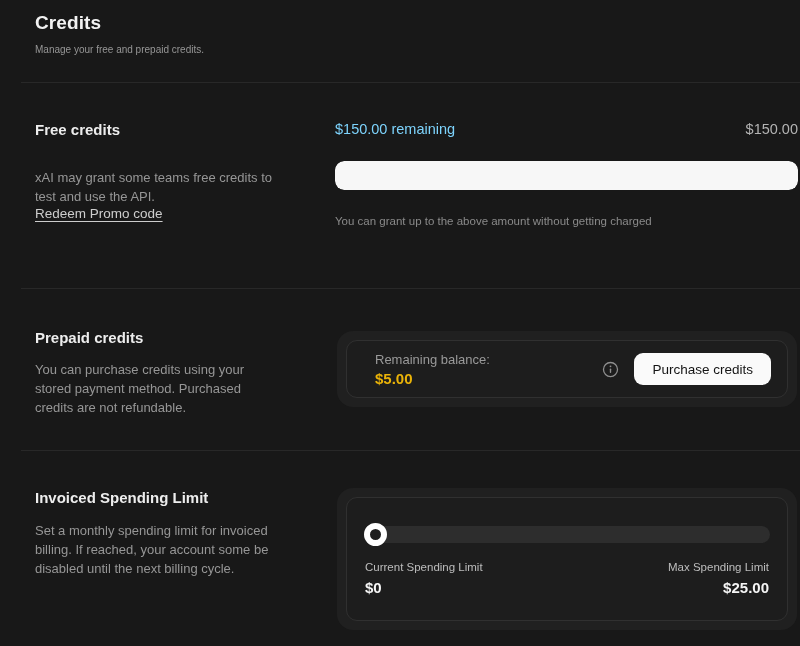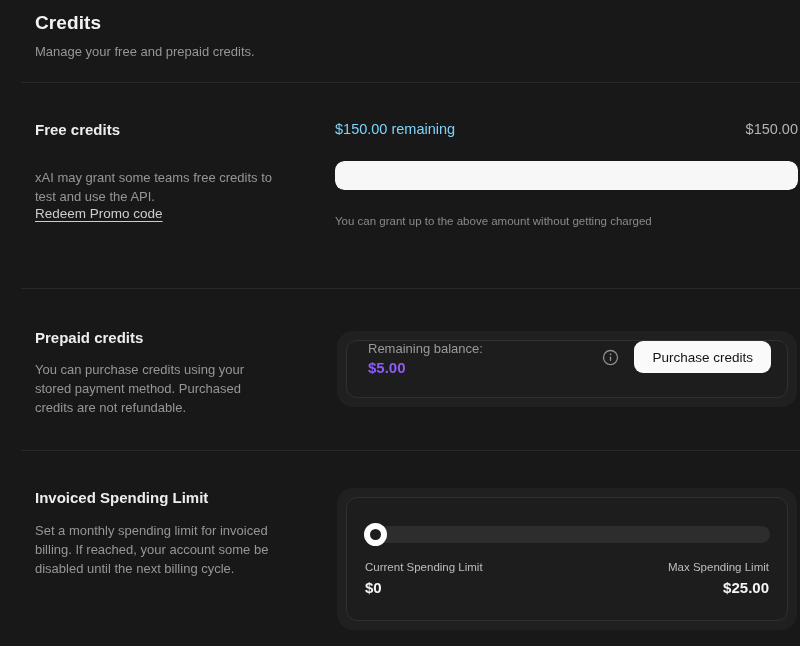--- a/index.html
+++ b/index.html
@@ -8,21 +8,21 @@
     position: relative;
     background: #181818;
     font-family: "Liberation Sans", "DejaVu Sans", sans-serif;
     overflow: hidden;
     -webkit-font-smoothing: antialiased;
   }
   .abs { position: absolute; }
 
   
   .page-title { left: 35px; top: 12px; font-size: 19px; font-weight: 600; color: #f2f2f2; letter-spacing: .1px; text-align: center; }
-  .page-subtitle { left: 35px; top: 44px; font-size: 13px; color: #969696; }
+  .page-subtitle { left: 35px; top: 44px; font-size: 10px; color: #969696; }
 
   .divider { left: 21px; right: 0; height: 1px; background: #282828; }
   .divider-1 { top: 82px; }
   .divider-2 { top: 288px; }
   .divider-3 { top: 450px; }
 
   .section-heading { font-size: 15px; font-weight: 600; color: #ededed; }
   .section-desc { font-size: 13px; color: #969696; line-height: 19px; width: 245px; }
 
   
@@ -36,23 +36,23 @@
   .free-caption { left: 335px; top: 215px; font-size: 11.5px; color: #8a8a8a; }
 
   
   .card-outer { background: #202020; border-radius: 16px; padding: 9px; }
   .card-inner { background: #1d1d1d; border: 1px solid #303030; border-radius: 11px; width: 100%; height: 100%; }
 
   
   .prepaid-heading { left: 35px; top: 329px; }
   .prepaid-desc { left: 35px; top: 360px; }
   .prepaid-card { left: 337px; top: 331px; width: 460px; height: 76px; }
-  .prepaid-inner { display: flex; align-items: flex-start; justify-content: space-between; padding: 0 16px 0 21px; }
+  .prepaid-inner { display: flex; align-items: center; justify-content: space-between; padding: 0 16px 0 28px; }
   .balance-label { font-size: 13px; color: #9a9a9a; }
-  .balance-value { font-size: 15px; font-weight: 600; color: #8b5cf6; margin-top: 3px; }
+  .balance-value { font-size: 15px; font-weight: 600; color: #eab308; margin-top: 3px; }
   .prepaid-right { display: flex; align-items: center; gap: 15px; }
   .info-icon { width: 17px; height: 17px; display: inline-flex; cursor: pointer; }
   .purchase-btn {
     background: #fafafa; color: #141414; border: none; cursor: pointer;
     font-family: inherit; font-size: 13.5px; font-weight: 500;
     height: 32px; padding: 0 18px; border-radius: 9px;
   }
 
   
   .invoiced-heading { left: 35px; top: 489px; }

